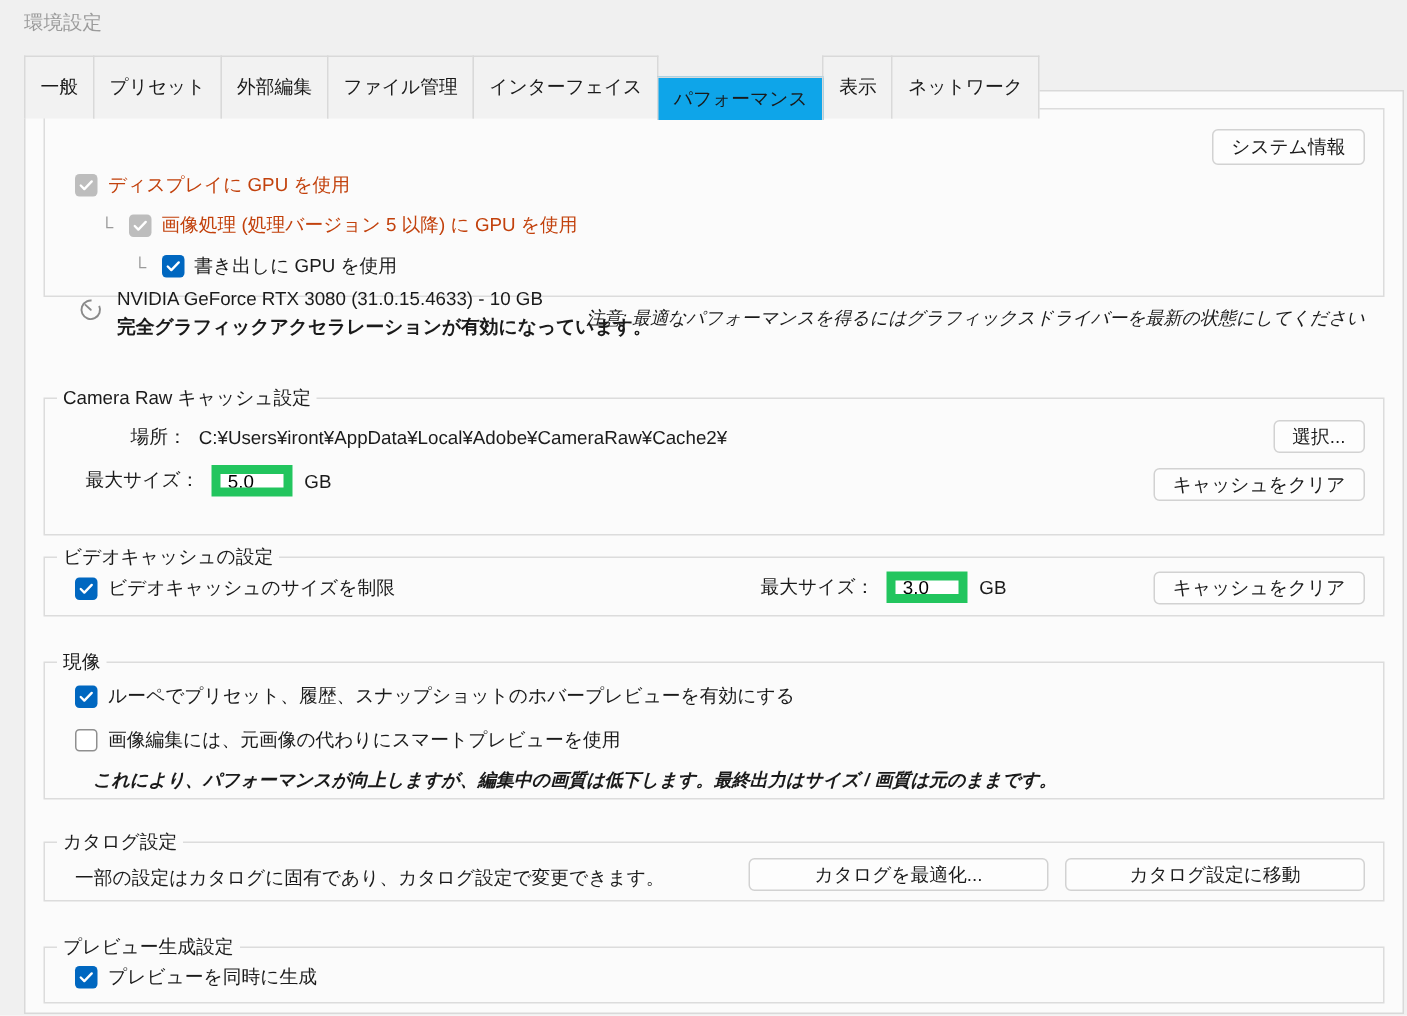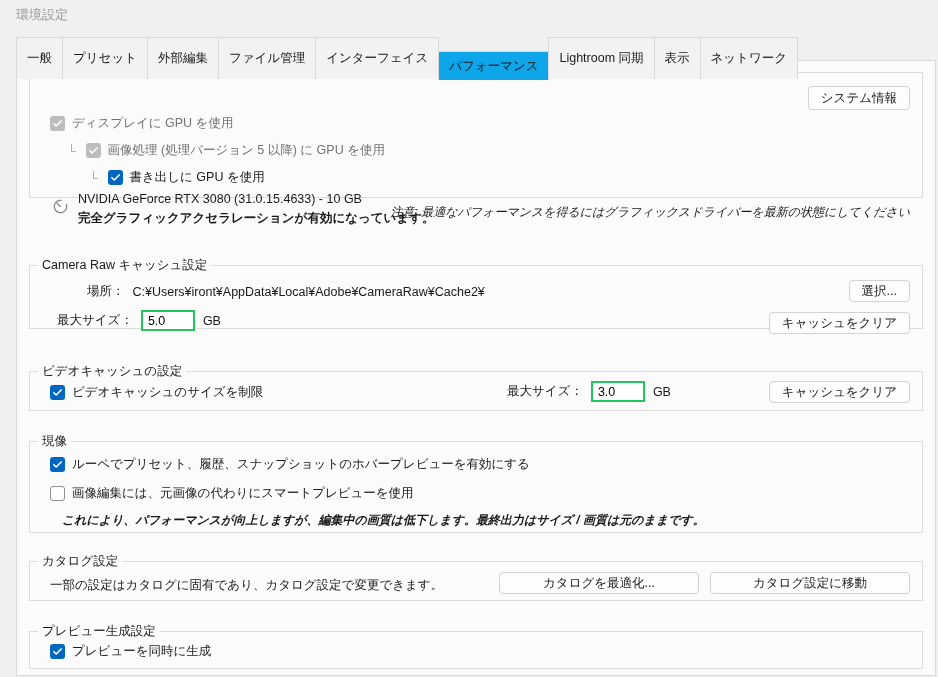--- a/index.html
+++ b/index.html
@@ -52,42 +52,41 @@
   }
   .link { color:#0a5dc2; cursor:pointer; white-space:nowrap; }
   .cb { position:absolute; display:flex; align-items:center; gap:7px; white-space:nowrap; }
   .box {
     width:15px; height:15px; border-radius:3px; box-sizing:border-box; flex:none;
     display:flex; align-items:center; justify-content:center;
   }
   .box.checked  { background:#0067c0; }
   .box.checked.disabled { background:#bdbdbd; }
   .box.unchecked { background:#ffffff; border:1px solid #8f8f8f; }
-  .cb.disabled .cb-label { color:#737373; }
+  .cb.disabled .cb-label { color:#c2410c; }
   .conn { color:#9a9a9a; margin-right:3px; font-size:12px; }
   .size-input {
-    width:54px; height:21px; border:2px solid #22c55e; background:#ffffff;
+    width:54px; height:21px; border:6px solid #22c55e; background:#ffffff;
     font:inherit; font-size:12.5px; padding:0 5px; box-sizing:border-box;
   }
   .note { font-style:italic; font-size:12px; white-space:nowrap; }
   .row { position:absolute; display:flex; align-items:center; }
 </style>
 </head>
 <body>
 
 <div class="window-title">環境設定</div>
 
 <div class="tabstrip">
   <div class="tab">一般</div>
   <div class="tab">プリセット</div>
   <div class="tab">外部編集</div>
   <div class="tab">ファイル管理</div>
   <div class="tab">インターフェイス</div>
   <div class="tab active">パフォーマンス</div>
-  <div class="tab">Lightroom 同期</div>
   <div class="tab">表示</div>
   <div class="tab">ネットワーク</div>
 </div>
 
 <div class="panel">
 
   <div class="group" style="top:11px; height:126px;">
     <span class="group-label">Camera Raw</span>
 
     <button class="btn" style="right:12px; top:13px; height:24px;">システム情報</button>
@@ -129,21 +128,21 @@
         </svg>
       </span>
       <span style="line-height:19px;">
         <span>NVIDIA GeForce RTX 3080 (31.0.15.4633) - 10 GB</span><br>
         <span style="font-weight:bold;">完全グラフィックアクセラレーションが有効になっています。</span>
       </span>
     </div>
     <div class="note" style="position:absolute; right:12px; top:131px;">注意: 最適なパフォーマンスを得るにはグラフィックスドライバーを最新の状態にしてください</div>
   </div>
 
-  <div class="group" style="top:204px; height:64px;">
+  <div class="group" style="top:204px; height:92px;">
     <span class="group-label">Camera Raw キャッシュ設定</span>
 
     <div class="row" style="left:57px; top:17px; gap:8px;">
       <span>場所：</span>
       <span>C:¥Users¥iront¥AppData¥Local¥Adobe¥CameraRaw¥Cache2¥</span>
     </div>
     <button class="btn" style="right:12px; top:14px;">選択...</button>
 
     <div class="row" style="left:27px; top:44px; gap:8px;">
       <span>最大サイズ：</span>

